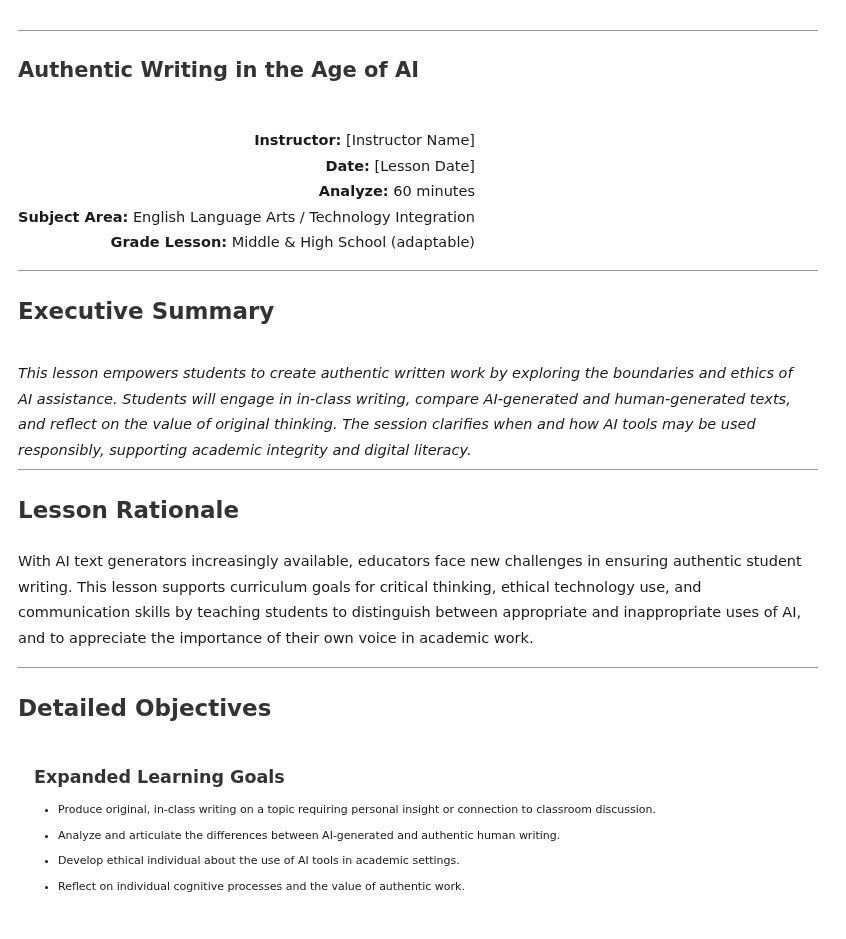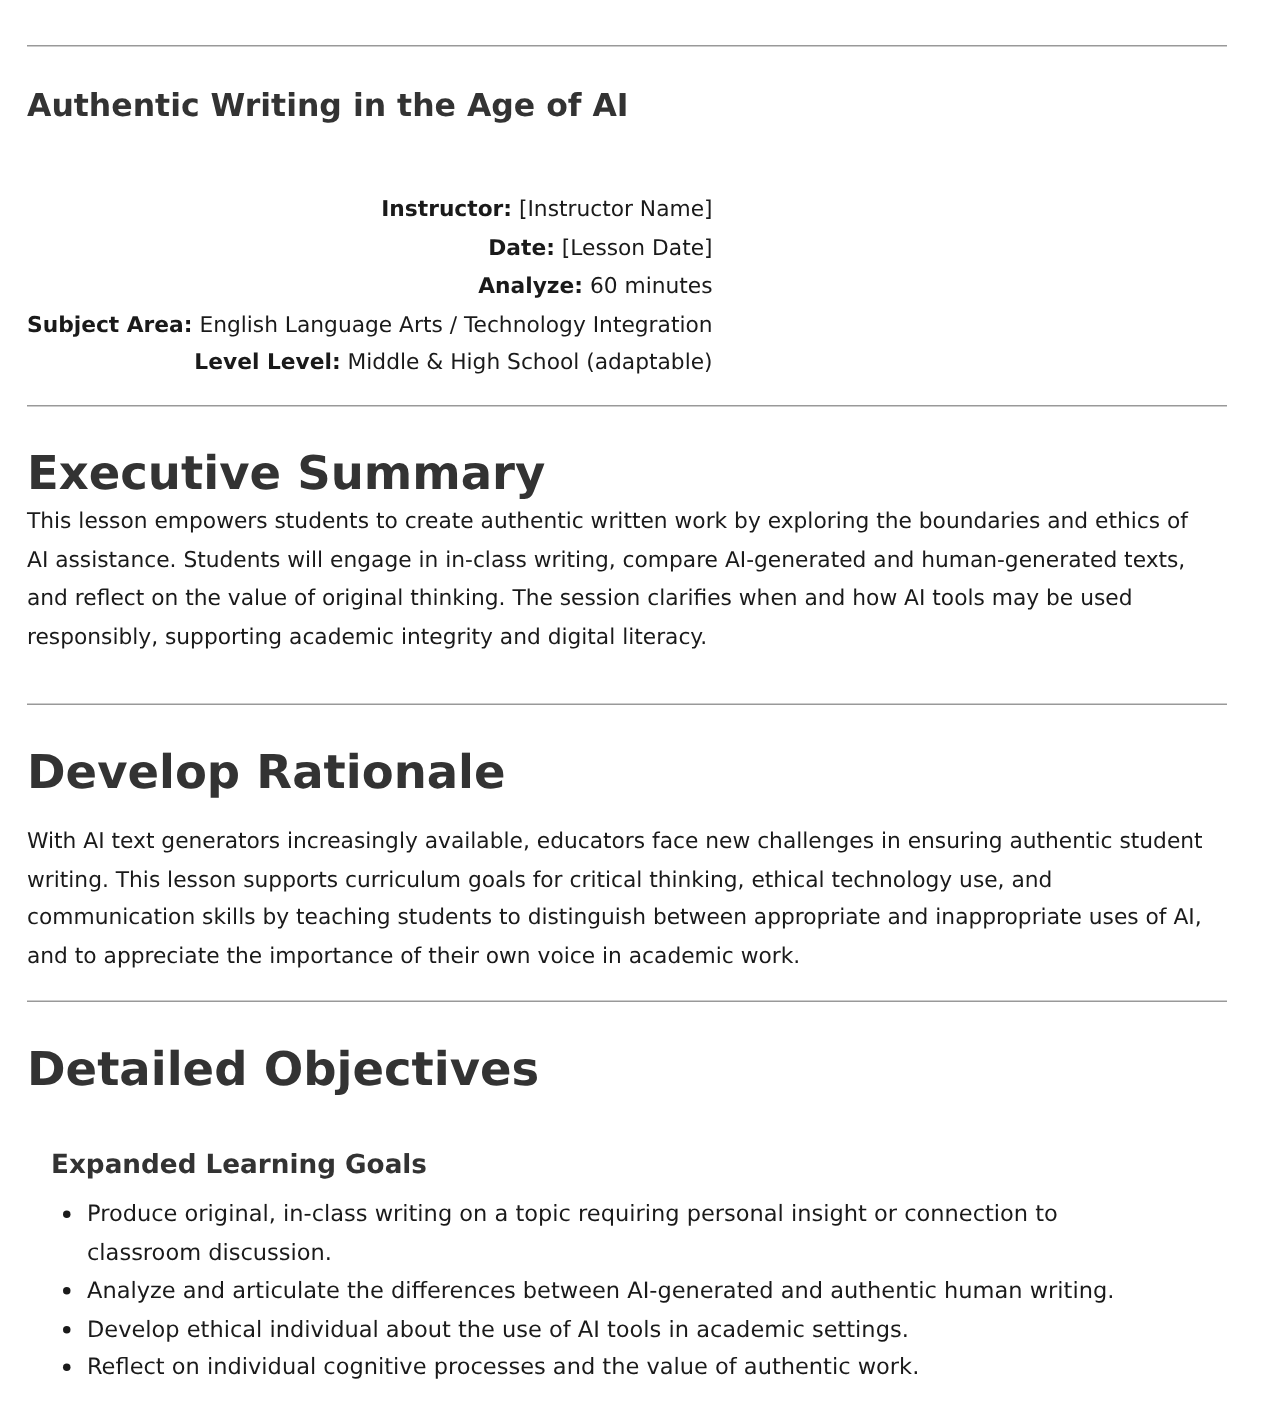--- a/index.html
+++ b/index.html
@@ -47,21 +47,21 @@
     }
     .meta .row { white-space: nowrap; }
     .meta .label { font-weight: bold; }
     .rule-1 { position: absolute; top: 270px; left: 18px; }
     .rule-2 { position: absolute; top: 469px; left: 18px; }
     .rule-3 { position: absolute; top: 667px; left: 18px; }
     h2 {
       position: absolute;
       left: 18px;
       margin: 0;
-      font-size: 31px;
+      font-size: 23px;
       font-weight: bold;
       color: #333333;
       white-space: nowrap;
     }
     .h2-exec { top: 298px; }
     .h2-rat { top: 497px; }
     .h2-obj { top: 695px; text-align: right; }
     h3 {
       position: absolute;
       left: 18px;
@@ -74,30 +74,30 @@
     }
     p {
       position: absolute;
       left: 18px;
       width: 790px;
       margin: 0;
       font-size: 14.5px;
       line-height: 25.5px;
       color: #1a1a1a;
     }
-    .p-exec { top: 336px; }
+    .p-exec { top: 361px; font-style: italic; }
     .p-rat { top: 549px; }
     ul {
       position: absolute;
       left: 18px;
       top: 797px;
       width: 790px;
       margin: 0;
       padding: 0 0 0 40px;
-      font-size: 15px;
+      font-size: 11px;
       line-height: 25.5px;
       color: #1a1a1a;
       box-sizing: border-box;
     }
     ul li { margin: 0; padding-right: 40px; }
   </style>
 </head>
 <body>
 
 <div class="page">
@@ -116,33 +116,33 @@
     </div>
     <div class="row">
       <span class="label">Analyze:</span>
       <span>60 minutes</span>
     </div>
     <div class="row">
       <span class="label">Subject Area:</span>
       <span>English Language Arts / Technology Integration</span>
     </div>
     <div class="row">
-      <span class="label">Level Level:</span>
+      <span class="label">Grade Lesson:</span>
       <span>Middle &amp; High School (adaptable)</span>
     </div>
   </div>
 
   <hr class="rule-1">
 
   <h2 class="h2-exec">Executive Summary</h2>
   <p class="p-exec">This lesson empowers students to create authentic written work by exploring the boundaries and ethics of AI assistance. Students will engage in in-class writing, compare AI-generated and human-generated texts, and reflect on the value of original thinking. The session clarifies when and how AI tools may be used responsibly, supporting academic integrity and digital literacy.</p>
 
   <hr class="rule-2">
 
-  <h2 class="h2-rat">Develop Rationale</h2>
+  <h2 class="h2-rat">Lesson Rationale</h2>
   <p class="p-rat">With AI text generators increasingly available, educators face new challenges in ensuring authentic student writing. This lesson supports curriculum goals for critical thinking, ethical technology use, and communication skills by teaching students to distinguish between appropriate and inappropriate uses of AI, and to appreciate the importance of their own voice in academic work.</p>
 
   <hr class="rule-3">
 
   <h2 class="h2-obj">Detailed Objectives</h2>
   <h3>Expanded Learning Goals</h3>
 
   <ul>
     <li>Produce original, in-class writing on a topic requiring personal insight or connection to classroom discussion.</li>
     <li>Analyze and articulate the differences between AI-generated and authentic human writing.</li>

